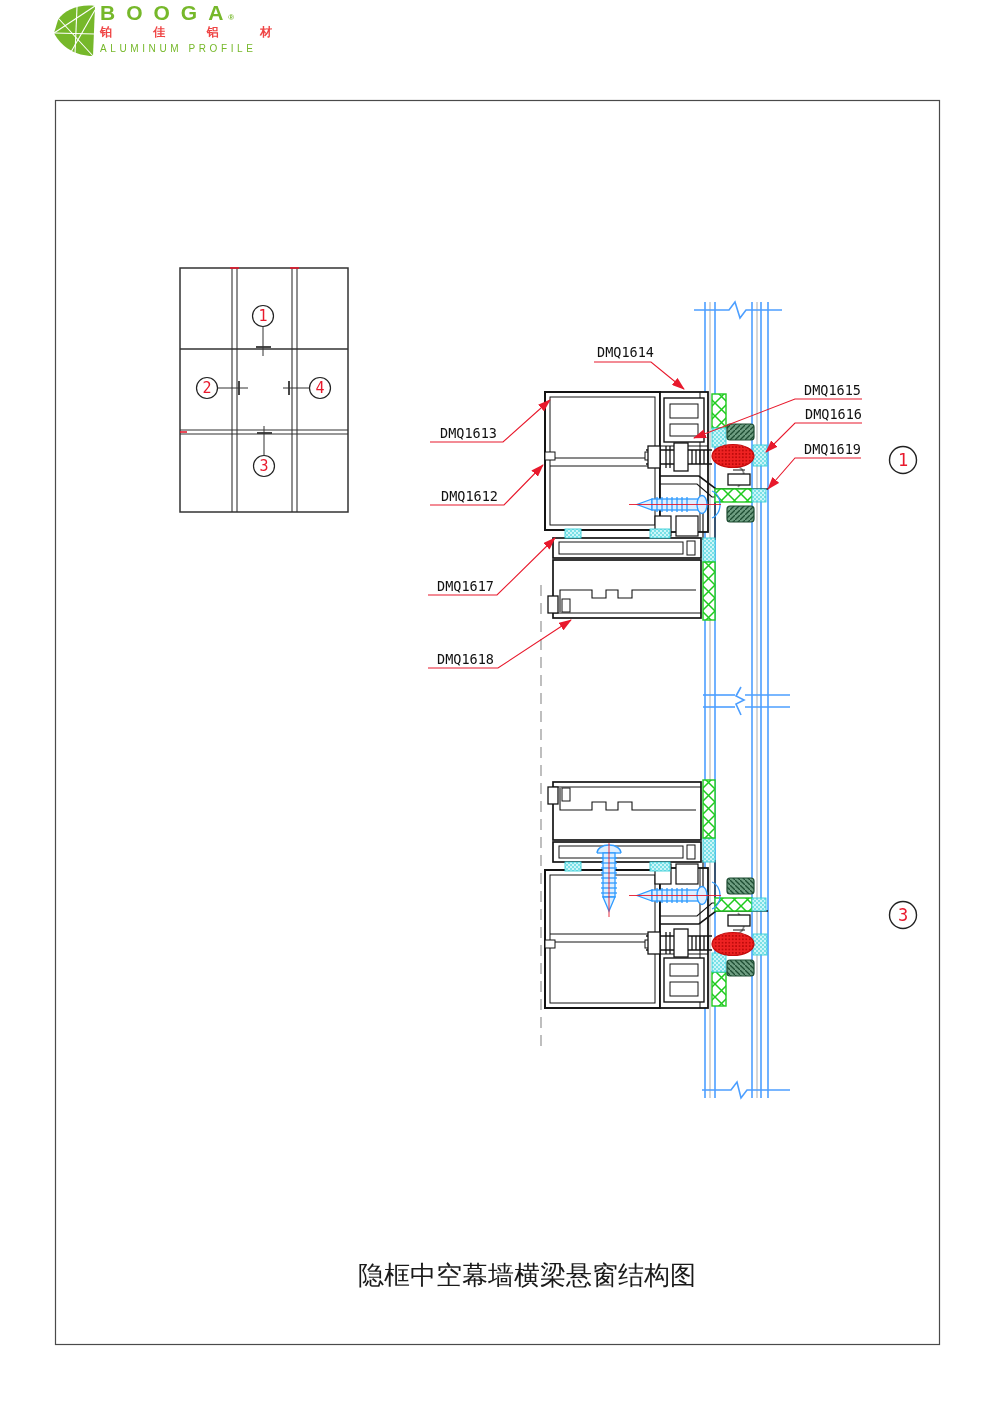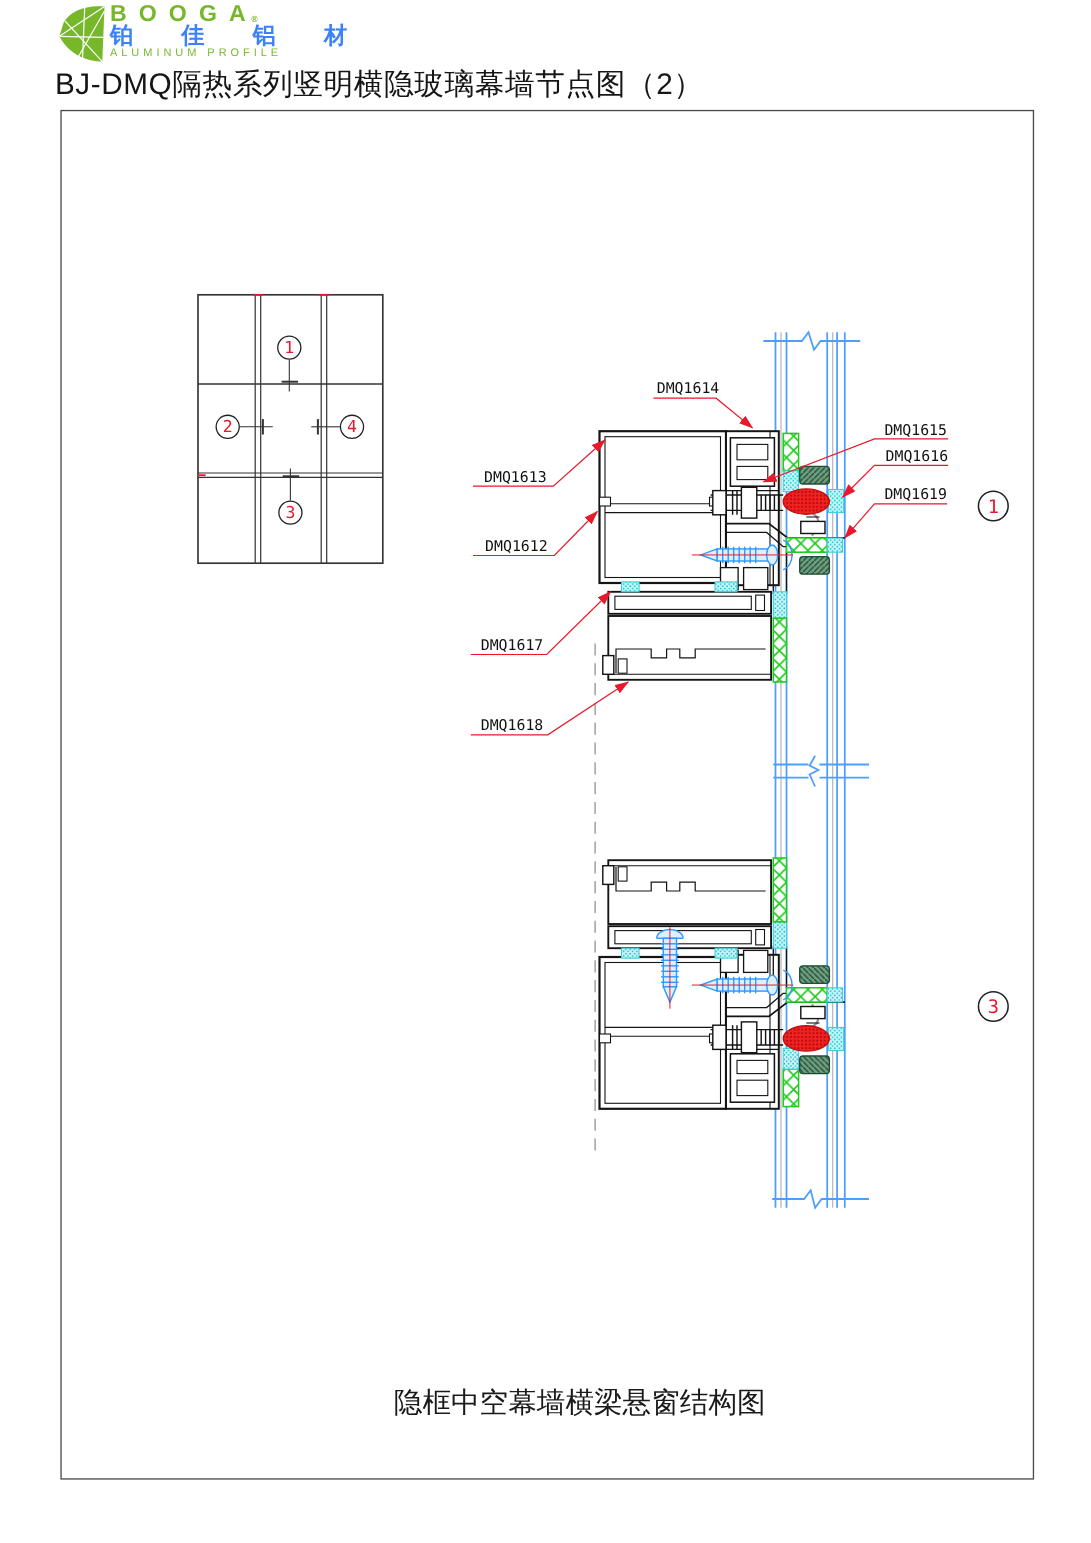--- a/index.html
+++ b/index.html
@@ -11,21 +11,21 @@
   #logo{position:absolute;left:53px;top:3px;width:300px;height:56px;}
   #logo .gem{position:absolute;left:0;top:1px;}
   #logo .ltxt{position:absolute;left:47px;top:0;}
   .brand-row{display:flex;align-items:flex-end;}
   .brand{
     color:#76b82a;font-weight:bold;font-size:21px;letter-spacing:11px;
     line-height:20px;white-space:nowrap;
   }
   .reg{color:#76b82a;font-size:8px;font-weight:bold;margin-left:-6px;line-height:10px;}
   .brand-cn{
-    color:#3b82f6;font-weight:bold;font-size:21px;letter-spacing:19px;
+    color:#ef4444;font-weight:bold;font-size:12px;letter-spacing:19px;
     line-height:19px;white-space:nowrap;
   }
   .tagline{
     color:#76b82a;font-weight:normal;font-size:10px;letter-spacing:3.6px;
     line-height:13px;white-space:nowrap;
   }
   #title{
     position:absolute;left:50px;top:58px;width:900px;
     font-size:27px;color:#161616;letter-spacing:0.5px;white-space:nowrap;
   }
@@ -50,21 +50,20 @@
     </svg>
     <div class="ltxt">
       <div class="brand-row">
         <span class="brand">BOOGA</span>
         <span class="reg">®</span>
       </div>
       <div class="brand-cn">铂 佳 铝 材</div>
       <div class="tagline">ALUMINUM PROFILE</div>
     </div>
   </div>
-  <div id="title">BJ-DMQ隔热系列竖明横隐玻璃幕墙节点图（2）</div>
 
   <svg width="992" height="1403" viewBox="0 0 992 1403" style="position:absolute;left:0;top:0;">
 
     <defs>
       <marker id="arrow" markerWidth="13" markerHeight="9" refX="12" refY="4.5" orient="auto" markerUnits="userSpaceOnUse">
         <path d="M0,0 L13,4.5 L0,9 Z" fill="#e8192c"></path>
       </marker>
       <pattern id="cyanDots" width="4" height="4" patternUnits="userSpaceOnUse">
         <rect width="4" height="4" fill="#ccf6f8"></rect>
         <circle cx="1" cy="1" r="0.75" fill="#00bfcf"></circle>

